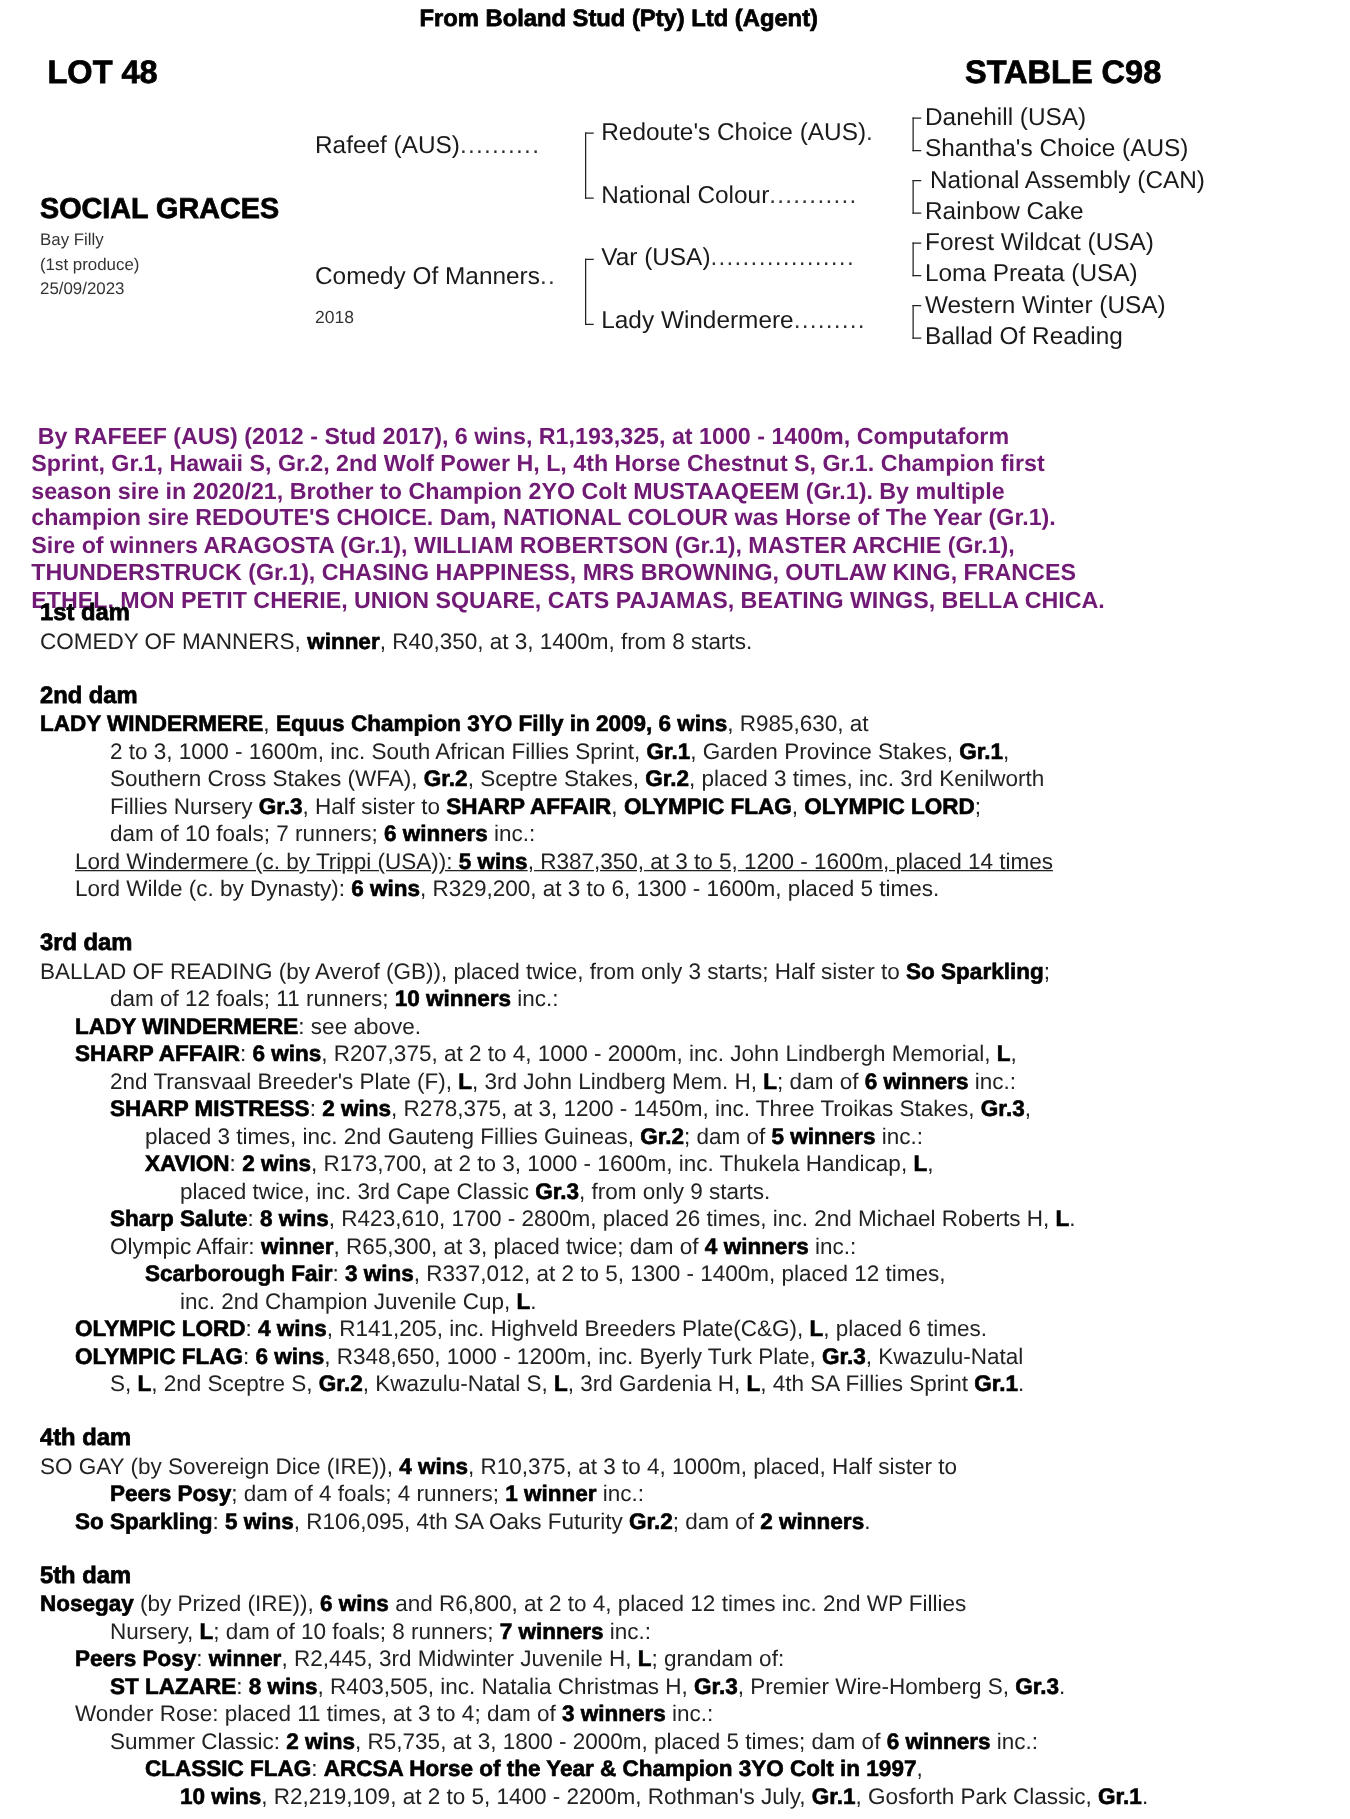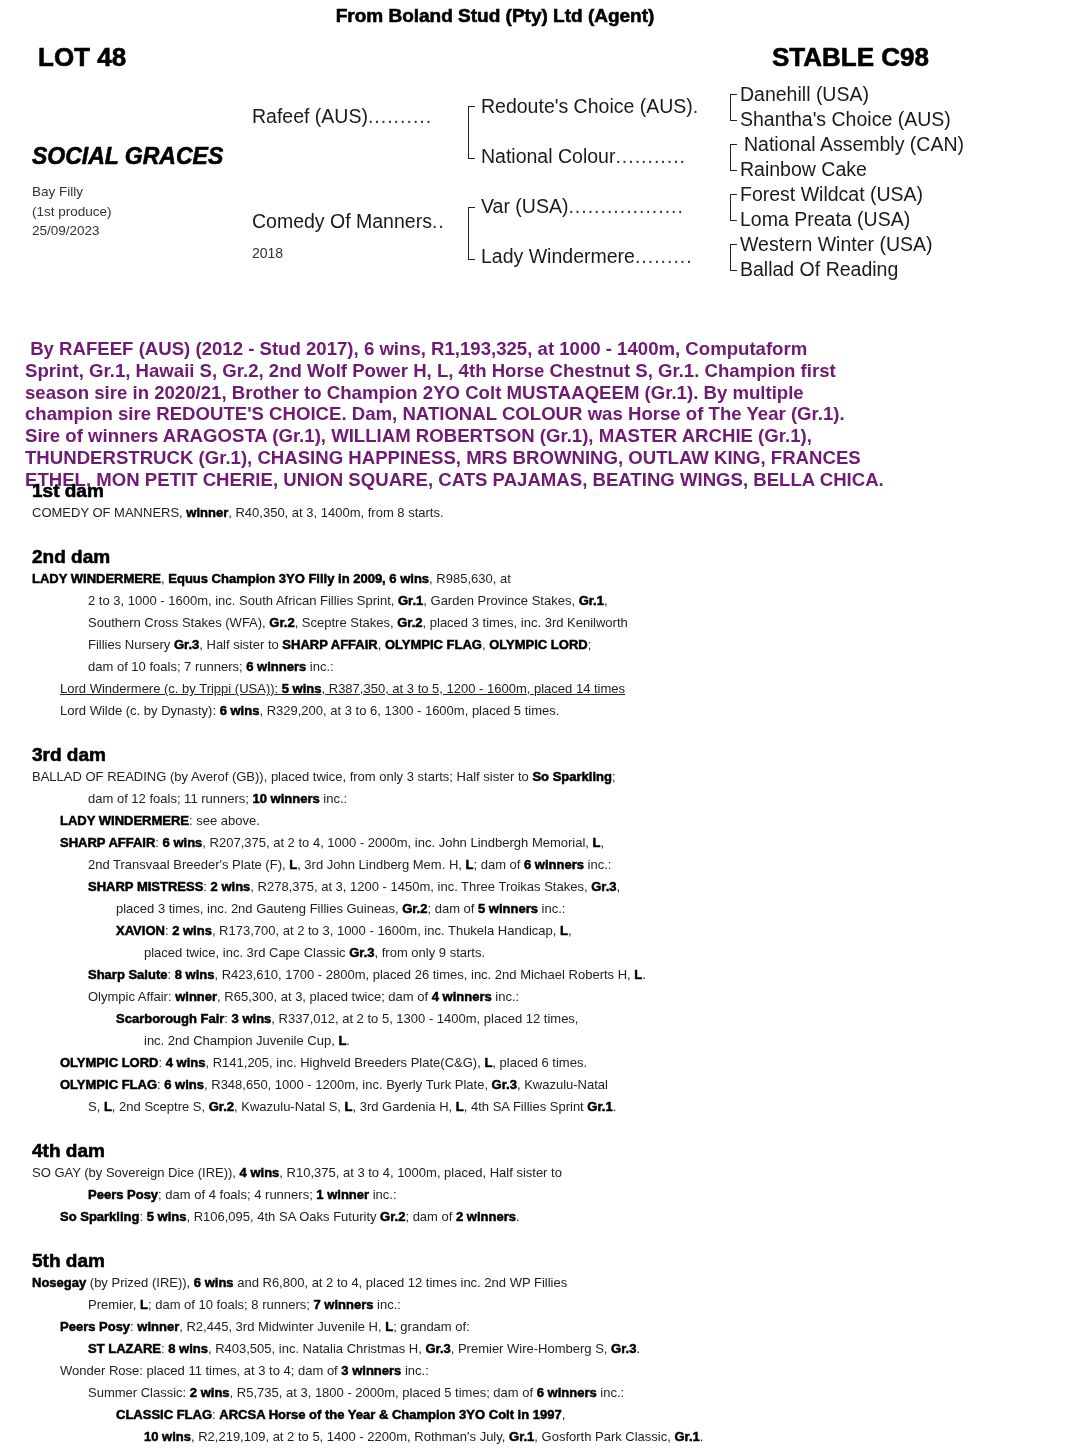--- a/index.html
+++ b/index.html
@@ -5,33 +5,33 @@
   html, body { margin: 0; padding: 0; background: #ffffff; }
   body {
     width: 1080px; height: 1455px; position: relative; overflow: hidden;
     font-family: "Liberation Sans", sans-serif; color: #111;
   }
   .abs { position: absolute; white-space: nowrap; }
   .heavy { font-weight: 900; -webkit-text-stroke: 0.6px #000; color: #000; }
   #vendor { left: 0; width: 990px; top: 5px; text-align: center; font-size: 19px; }
   #lot { left: 38px; top: 42px; font-size: 26px; }
   #stable { left: 772px; top: 42px; font-size: 26px; }
-  #horse-name { left: 32px; top: 143px; font-size: 23px; font-style: italic; }
+  #horse-name { left: 32px; top: 153px; font-size: 23px; }
   .horse-meta { left: 32px; font-size: 13.5px; color: #333; }
   .ped { font-size: 19.5px; color: #1a1a1a; }
   .ped-small { font-size: 14px; color: #333; }
   .dots { letter-spacing: 1px; color: #333; }
   .bracket { position: absolute; border: 1.6px solid #222; border-right: none; }
 
   #sire-summary {
     position: absolute; left: 25px; top: 304px; width: 1010px;
     font-size: 18.6px; font-weight: bold; line-height: 21.8px; color: #701a75; margin-top: 34px;
   }
   .sec-head { position: absolute; left: 32px; font-size: 19px; }
-  .line { position: absolute; white-space: nowrap; font-size: 13px; line-height: 22px; color: #222; }
+  .line { position: absolute; white-space: nowrap; font-size: 18px; line-height: 22px; color: #222; }
   .line b { font-weight: 900; -webkit-text-stroke: 0.5px #000; color: #000; }
 </style>
 </head>
 <body>
 
 <div id="vendor" class="abs heavy">From  Boland Stud (Pty) Ltd (Agent)</div>
 <div id="lot" class="abs heavy">LOT 48</div>
 <div id="stable" class="abs heavy">STABLE C98</div>
 
 <div id="horse-name" class="abs heavy">SOCIAL GRACES</div>
@@ -117,20 +117,20 @@
     <div class="line" style="left: 144px; top: 1030px;"><span>inc. 2nd Champion Juvenile Cup, </span><b>L</b><span>.</span></div>
     <div class="line" style="left: 60px; top: 1052px;"><b>OLYMPIC LORD</b><span>: </span><b>4 wins</b><span>, R141,205, inc. Highveld Breeders Plate(C&amp;G), </span><b>L</b><span>, placed 6 times.</span></div>
     <div class="line" style="left: 60px; top: 1074px;"><b>OLYMPIC FLAG</b><span>: </span><b>6 wins</b><span>, R348,650, 1000 - 1200m, inc. Byerly Turk Plate, </span><b>Gr.3</b><span>, Kwazulu-Natal</span></div>
     <div class="line" style="left: 88px; top: 1096px;"><span>S, </span><b>L</b><span>, 2nd Sceptre S, </span><b>Gr.2</b><span>, Kwazulu-Natal S, </span><b>L</b><span>, 3rd Gardenia H, </span><b>L</b><span>, 4th SA Fillies Sprint </span><b>Gr.1</b><span>.</span></div>
     <div class="sec-head heavy abs" style="top: 1140px;">4th dam</div>
     <div class="line" style="left: 32px; top: 1162px;"><span>SO GAY (by Sovereign Dice (IRE)), </span><b>4 wins</b><span>, R10,375, at 3 to 4, 1000m, placed, Half sister to</span></div>
     <div class="line" style="left: 88px; top: 1184px;"><b>Peers Posy</b><span>; dam of 4 foals; 4 runners; </span><b>1 winner</b><span> inc.:</span></div>
     <div class="line" style="left: 60px; top: 1206px;"><b>So Sparkling</b><span>: </span><b>5 wins</b><span>, R106,095, 4th SA Oaks Futurity </span><b>Gr.2</b><span>; dam of </span><b>2 winners</b><span>.</span></div>
     <div class="sec-head heavy abs" style="top: 1250px;">5th dam</div>
     <div class="line" style="left: 32px; top: 1272px;"><b>Nosegay</b><span> (by Prized (IRE)), </span><b>6 wins</b><span> and R6,800, at 2 to 4, placed 12 times inc. 2nd WP Fillies</span></div>
-    <div class="line" style="left: 88px; top: 1294px;"><span>Premier, </span><b>L</b><span>; dam of 10 foals; 8 runners; </span><b>7 winners</b><span> inc.:</span></div>
+    <div class="line" style="left: 88px; top: 1294px;"><span>Nursery, </span><b>L</b><span>; dam of 10 foals; 8 runners; </span><b>7 winners</b><span> inc.:</span></div>
     <div class="line" style="left: 60px; top: 1316px;"><b>Peers Posy</b><span>: </span><b>winner</b><span>, R2,445, 3rd Midwinter Juvenile H, </span><b>L</b><span>; grandam of:</span></div>
     <div class="line" style="left: 88px; top: 1338px;"><b>ST LAZARE</b><span>: </span><b>8 wins</b><span>, R403,505, inc. Natalia Christmas H, </span><b>Gr.3</b><span>, Premier Wire-Homberg S, </span><b>Gr.3</b><span>.</span></div>
     <div class="line" style="left: 60px; top: 1360px;"><span>Wonder Rose: placed 11 times, at 3 to 4; dam of </span><b>3 winners</b><span> inc.:</span></div>
     <div class="line" style="left: 88px; top: 1382px;"><span>Summer Classic: </span><b>2 wins</b><span>, R5,735, at 3, 1800 - 2000m, placed 5 times; dam of </span><b>6 winners</b><span> inc.:</span></div>
     <div class="line" style="left: 116px; top: 1404px;"><b>CLASSIC FLAG</b><span>: </span><b>ARCSA Horse of the Year &amp; Champion 3YO Colt in 1997</b><span>,</span></div>
     <div class="line" style="left: 144px; top: 1426px;"><b>10 wins</b><span>, R2,219,109, at 2 to 5, 1400 - 2200m, Rothman's July, </span><b>Gr.1</b><span>, Gosforth Park Classic, </span><b>Gr.1</b><span>.</span></div>
   </div>
 
 </body></html>

